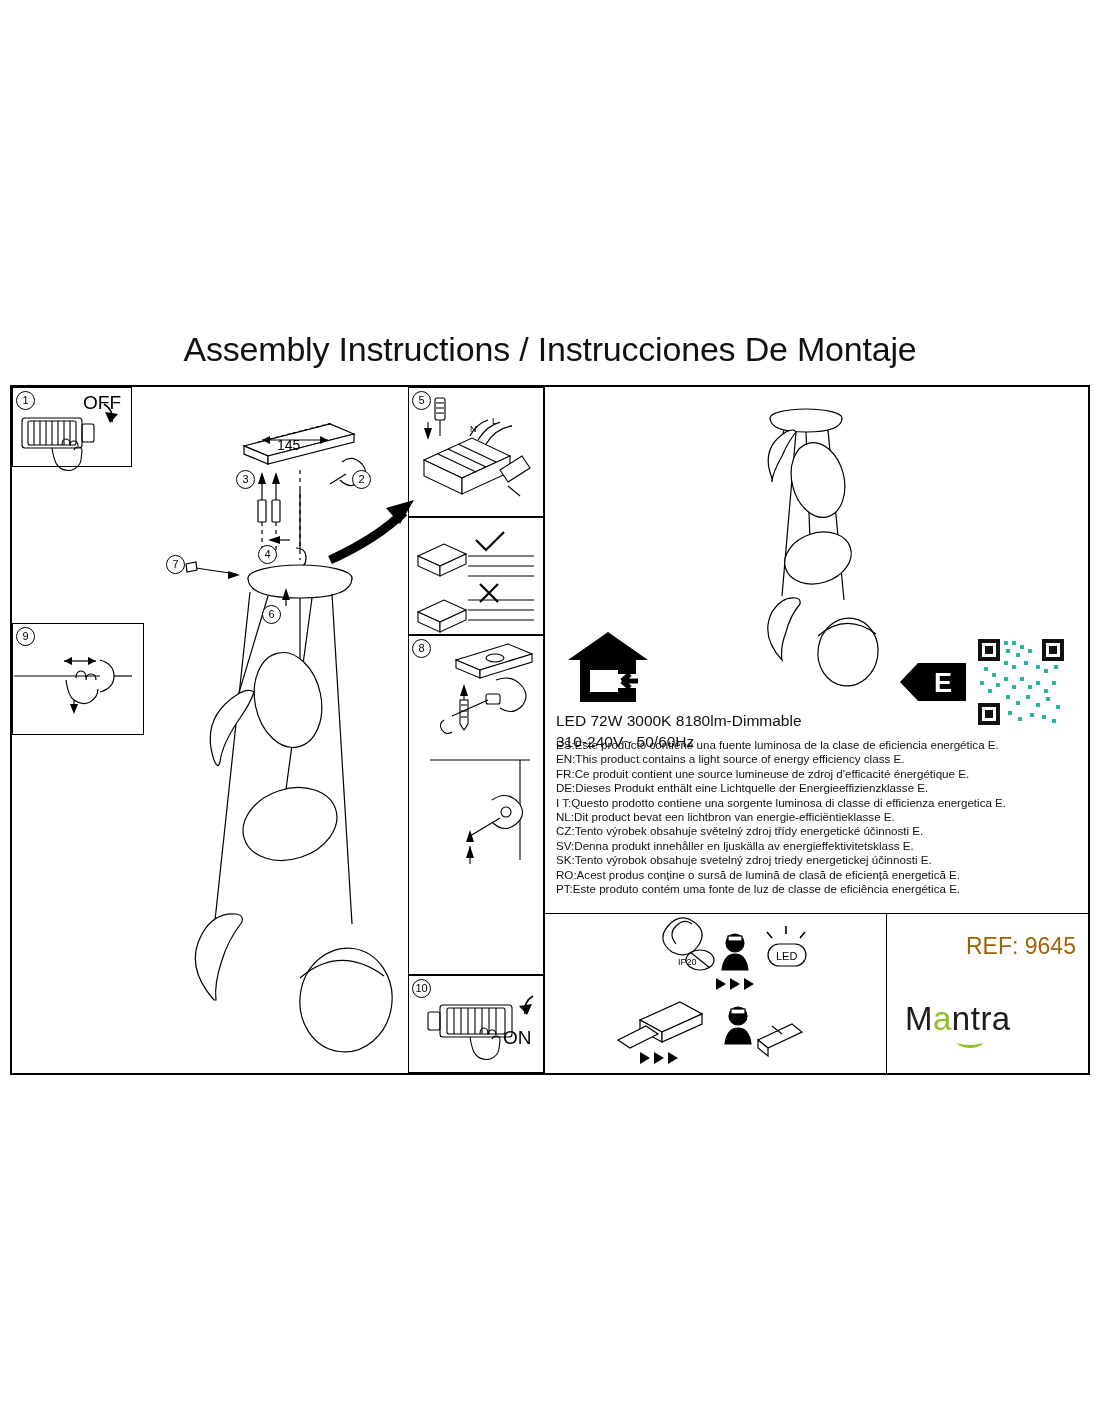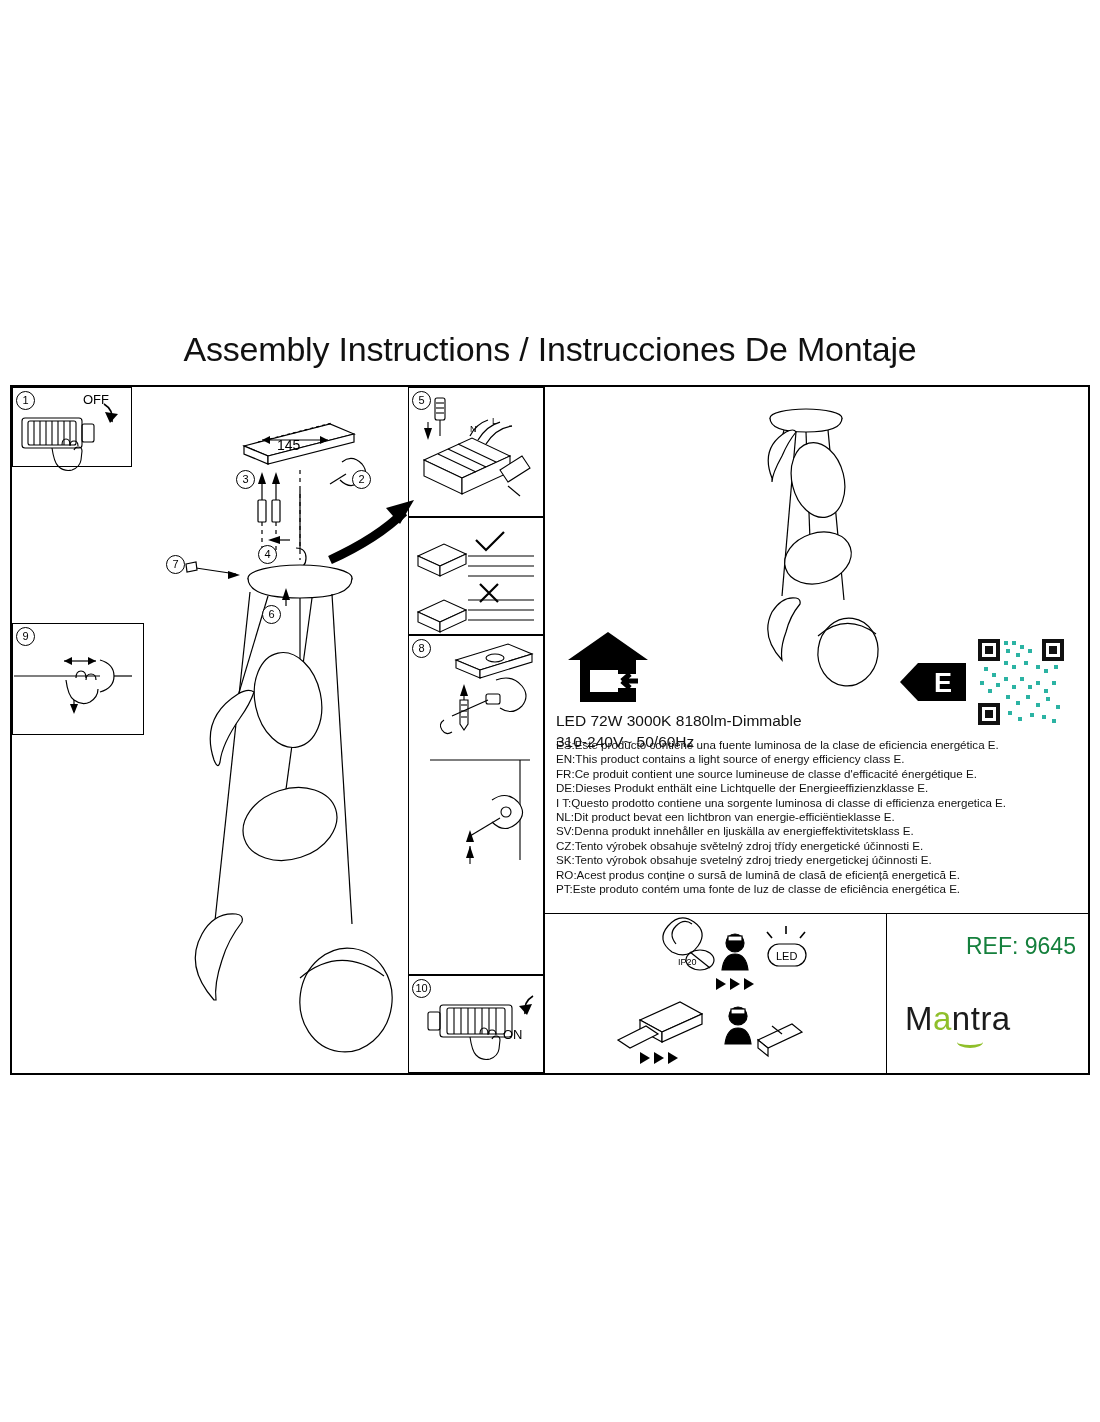--- a/index.html
+++ b/index.html
@@ -51,21 +51,21 @@
     border: 1.3px solid #000;
     border-radius: 50%;
     font-size: 11px;
     line-height: 16px;
     text-align: center;
     background: #fff;
     z-index: 6;
   }
   .lbl {
     position: absolute;
-    font-size: 13px;
+    font-size: 19px;
   }
   .smalllbl {
     position: absolute;
     font-size: 12px;
   }
   svg { position: absolute; overflow: visible; }
   .sv { left: 0; top: 0; }
 
   
   .infopanel {
@@ -95,21 +95,21 @@
     position: absolute;
     left: 545px; top: 913px;
     width: 545px; height: 62px;
     border-top: 1.6px solid #000;
     box-sizing: border-box;
   }
   .reftext {
     position: absolute;
     left: 966px; top: 933px;
     font-size: 23px;
-    color: #15803d;
+    color: #a16207;
   }
   .refdiv {
     position: absolute;
     left: 886px; top: 913px;
     width: 0; height: 162px;
     border-left: 1.6px solid #000;
   }
   .brand {
     position: absolute;
     left: 905px; top: 1000px;
@@ -471,26 +471,26 @@
         <rect x="42" y="80" width="4" height="4"></rect>
         <rect x="54" y="76" width="4" height="4"></rect>
       <rect x="66" y="78" width="4" height="4"></rect>
         <rect x="76" y="82" width="4" height="4"></rect>
     </g>
   </svg>
 
   <div class="langblock">
     <div>ES:Este producto contiene una fuente luminosa de la clase de eficiencia energética E.</div>
     <div>EN:This product contains a light source of energy efficiency class E.</div>
-    <div>FR:Ce produit contient une source lumineuse de classe d'efficacité énergétique E.</div>
+    <div>FR:Ce produit contient une source lumineuse de zdroj d'efficacité énergétique E.</div>
     <div>DE:Dieses Produkt enthält eine Lichtquelle der Energieeffizienzklasse E.</div>
     <div>I T:Questo prodotto contiene una sorgente luminosa di classe di efficienza energetica E.</div>
     <div>NL:Dit product bevat een lichtbron van energie-efficiëntieklasse E.</div>
+    <div>CZ:Tento výrobek obsahuje světelný zdroj třídy energetické účinnosti E.</div>
     <div>SV:Denna produkt innehåller en ljuskälla av energieffektivitetsklass E.</div>
-    <div>CZ:Tento výrobek obsahuje světelný zdroj třídy energetické účinnosti E.</div>
     <div>SK:Tento výrobok obsahuje svetelný zdroj triedy energetickej účinnosti E.</div>
     <div>RO:Acest produs conține o sursă de lumină de clasă de eficiență energetică E.</div>
     <div>PT:Este produto contém uma fonte de luz de classe de eficiência energética E.</div>
   </div>
 
   <div class="refrow"></div>
   <div class="refdiv"></div>
   <div class="reftext">REF: 9645</div>
 
   <div class="brand">

